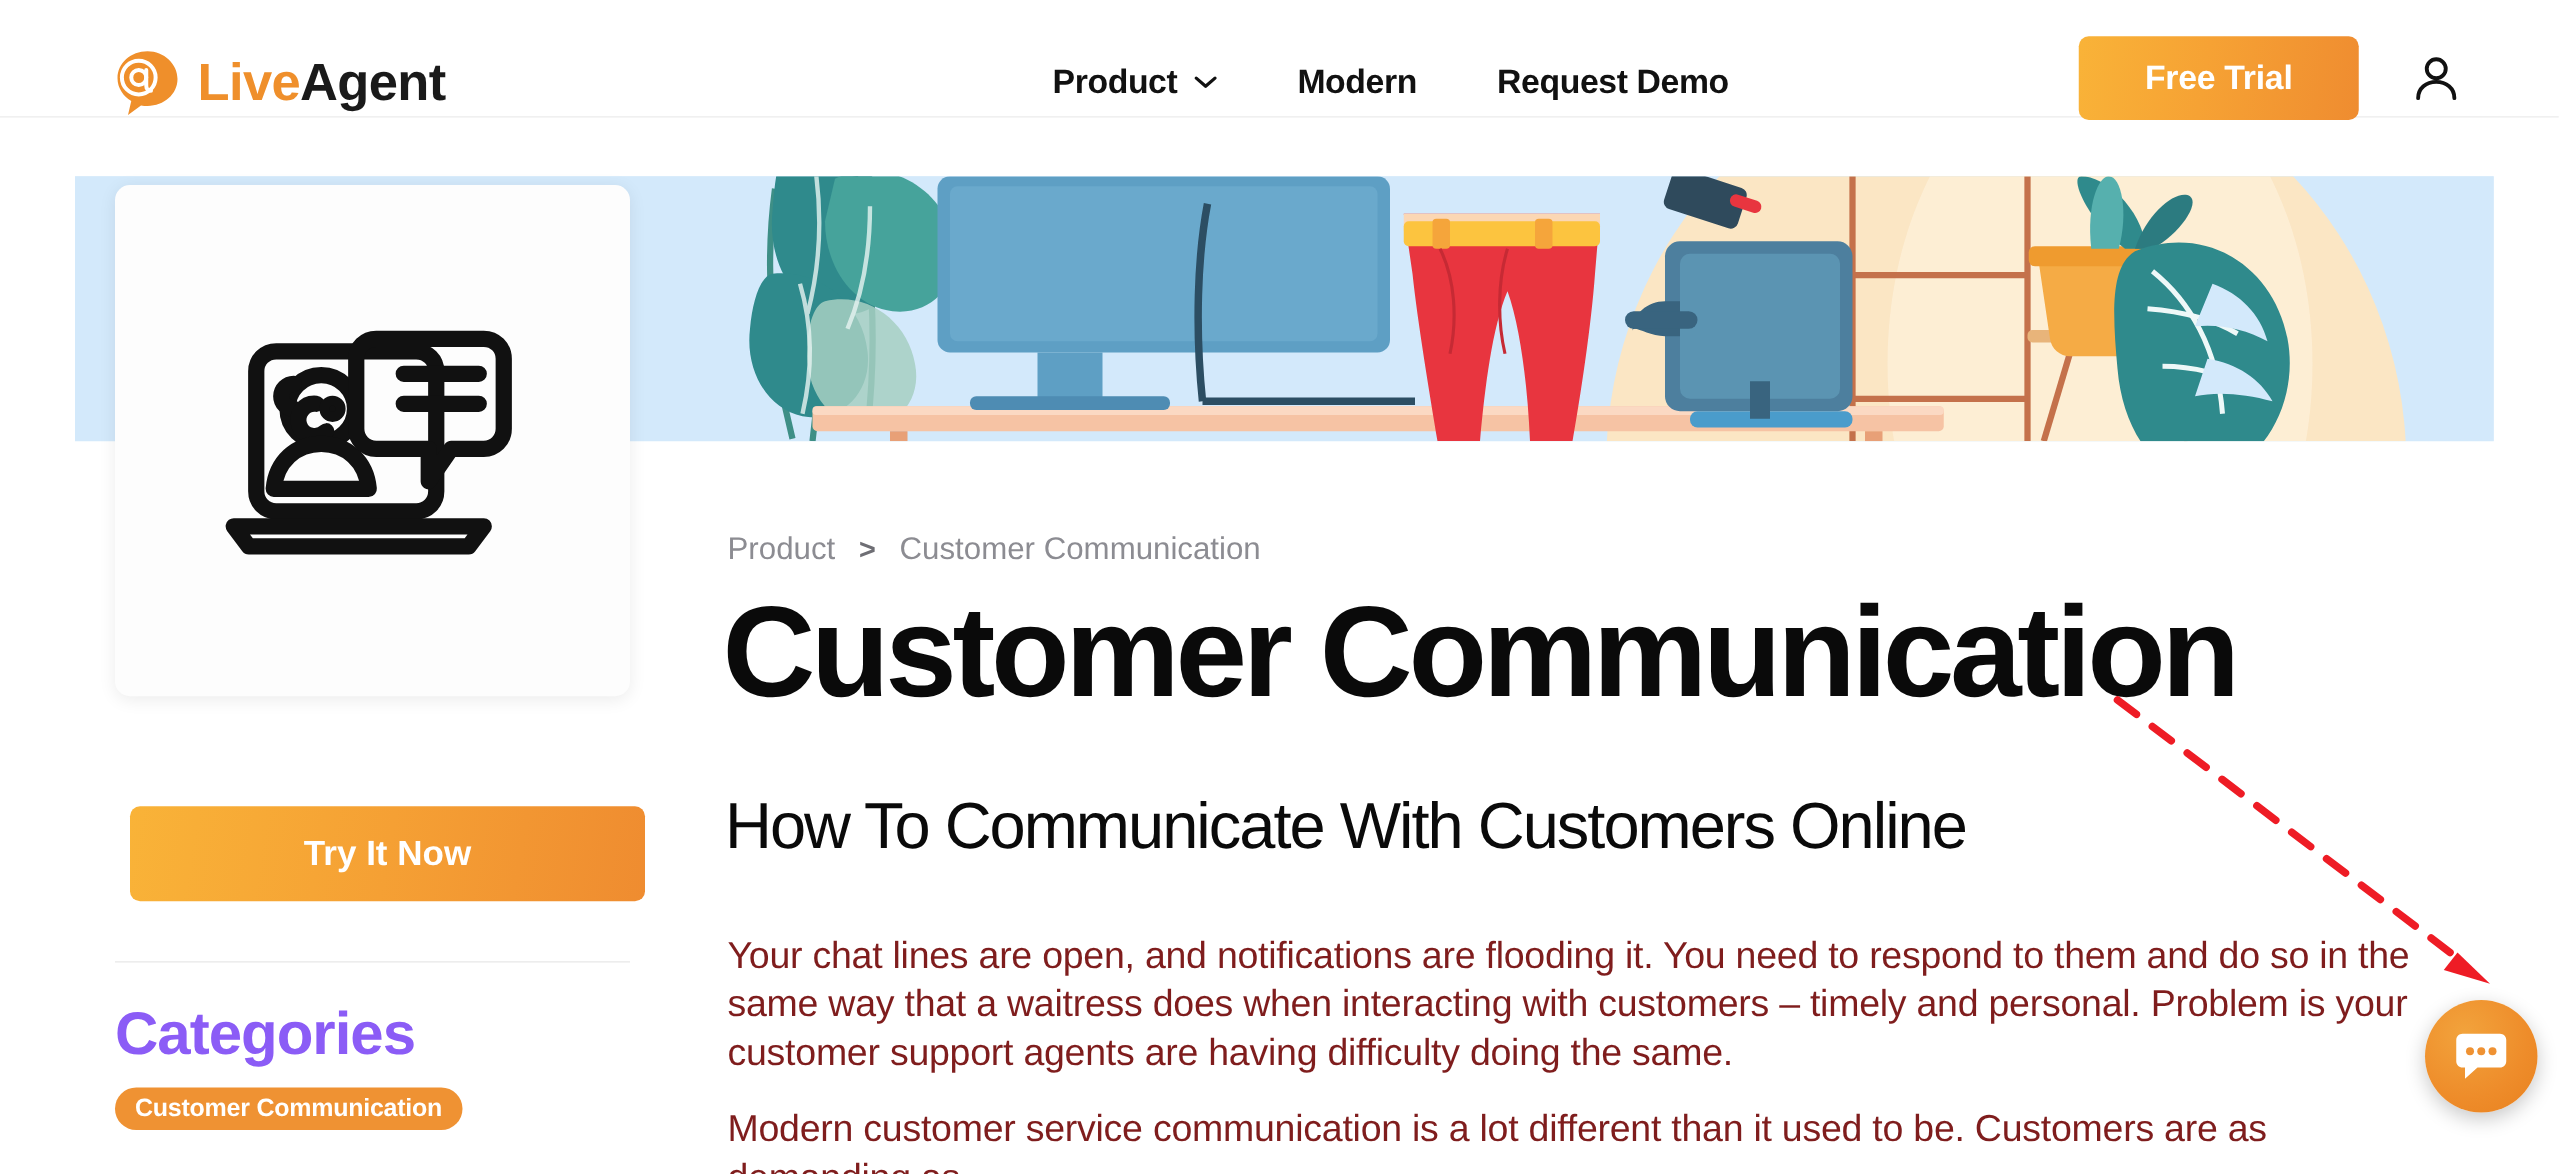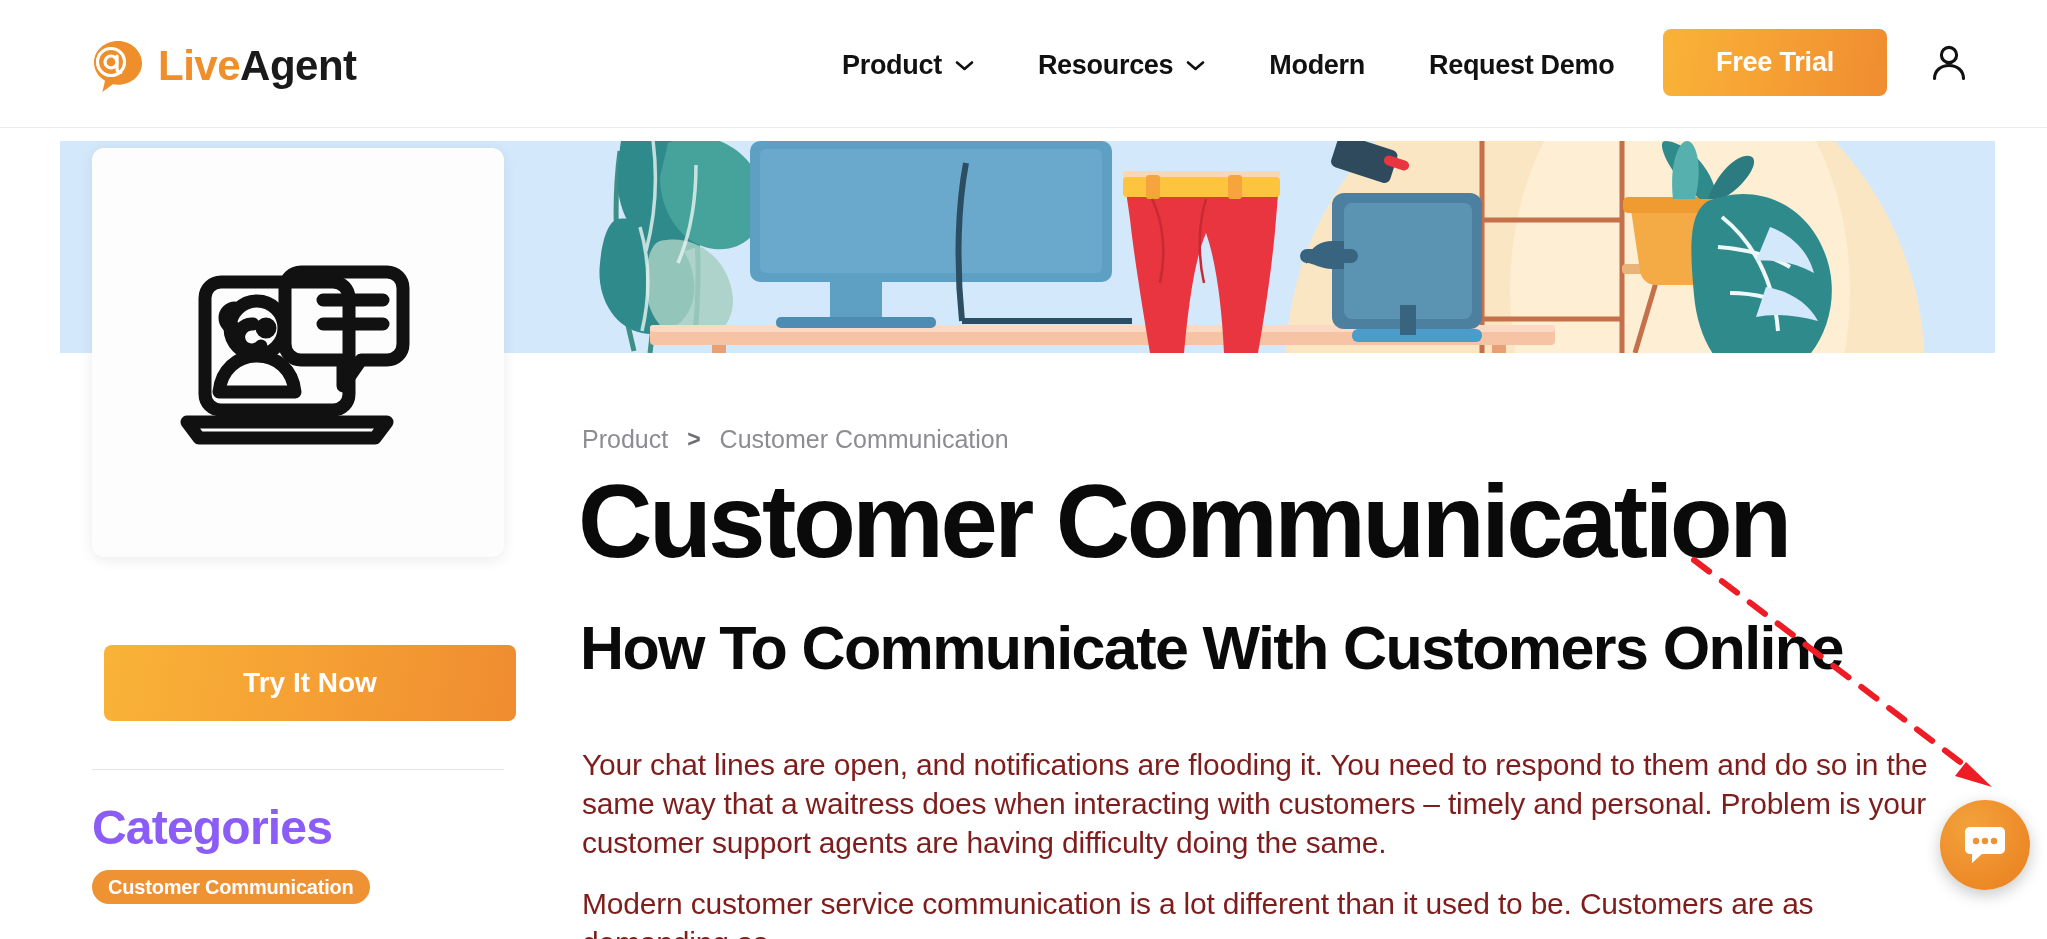--- a/index.html
+++ b/index.html
@@ -1,21 +1,21 @@
 <!DOCTYPE html>
 <html><head>
 <meta charset="utf-8">
 <style>
   * { margin:0; padding:0; box-sizing:border-box; }
   html,body { width:2047px; height:939px; overflow:hidden; background:#ffffff;
     font-family:"Liberation Sans", sans-serif; }
 
   
   .header{
-    position:absolute; left:0; top:0; width:2047px; height:128px;
+    position:absolute; left:0; top:0; width:2047px; height:94px;
     background:#ffffff; border-bottom:1px solid #ececec;
     display:flex; align-items:center;
   }
   .logo-wrap{ position:absolute; left:90px; top:38px; display:flex; align-items:center; gap:12px; }
   .logo-mark{ width:56px; height:56px; position:relative; }
   .logo-text{ font-size:42px; font-weight:700; letter-spacing:-0.5px; line-height:1; }
   .logo-live{ color:#ef8f2b; }
   .logo-agent{ color:#1a1a1a; }
 
   .nav{ position:absolute; left:810px; top:0; height:131px; display:flex;
@@ -78,22 +78,22 @@
   .bc-link{ cursor:pointer; }
   .bc-sep{ color:#6e6e74; font-weight:700; font-size:23px; }
   .bc-cur{ color:#8c8c92; }
 
   .page-title{
     position:absolute; left:578px; top:470px; font-size:103px;
     font-weight:800; color:#0a0a0a; letter-spacing:-3.5px;
     line-height:1; white-space:nowrap;
   }
   .section-title{
-    position:absolute; left:580px; top:618px; font-size:61px;
-    font-weight:700; color:#0a0a0a; letter-spacing:-1.6px;
+    position:absolute; left:580px; top:635px; font-size:52px;
+    font-weight:400; color:#0a0a0a; letter-spacing:-1.6px;
     line-height:1; white-space:nowrap;
   }
   .para{
     position:absolute; left:582px; width:1360px; font-size:30px;
     color:#7f1d1d; line-height:39px; letter-spacing:-0.2px;
   }
   .p1{ top:745px; }
   .p2{ top:884px; }
 
   
@@ -125,28 +125,20 @@
       </svg>
     </span>
     <span class="logo-text">
       <span class="logo-live">Live</span><span class="logo-agent">Agent</span>
     </span>
   </div>
 
   <nav class="nav">
     <div class="nav-item">
       <span>Product</span>
-      <span class="chev">
-        <svg viewBox="0 0 19 11" width="19" height="11">
-            <path d="M2 2.5 L9.5 9 L17 2.5" fill="none" stroke="#111" stroke-width="2.6" stroke-linecap="round" stroke-linejoin="round"></path>
-          </svg>
-      </span>
-    </div>
-    <div class="nav-item">
-      <span>Resources</span>
       <span class="chev">
         <svg viewBox="0 0 19 11" width="19" height="11">
             <path d="M2 2.5 L9.5 9 L17 2.5" fill="none" stroke="#111" stroke-width="2.6" stroke-linecap="round" stroke-linejoin="round"></path>
           </svg>
       </span>
     </div>
     <div class="nav-item">
       <span>Modern</span>
     </div>
     <div class="nav-item">

